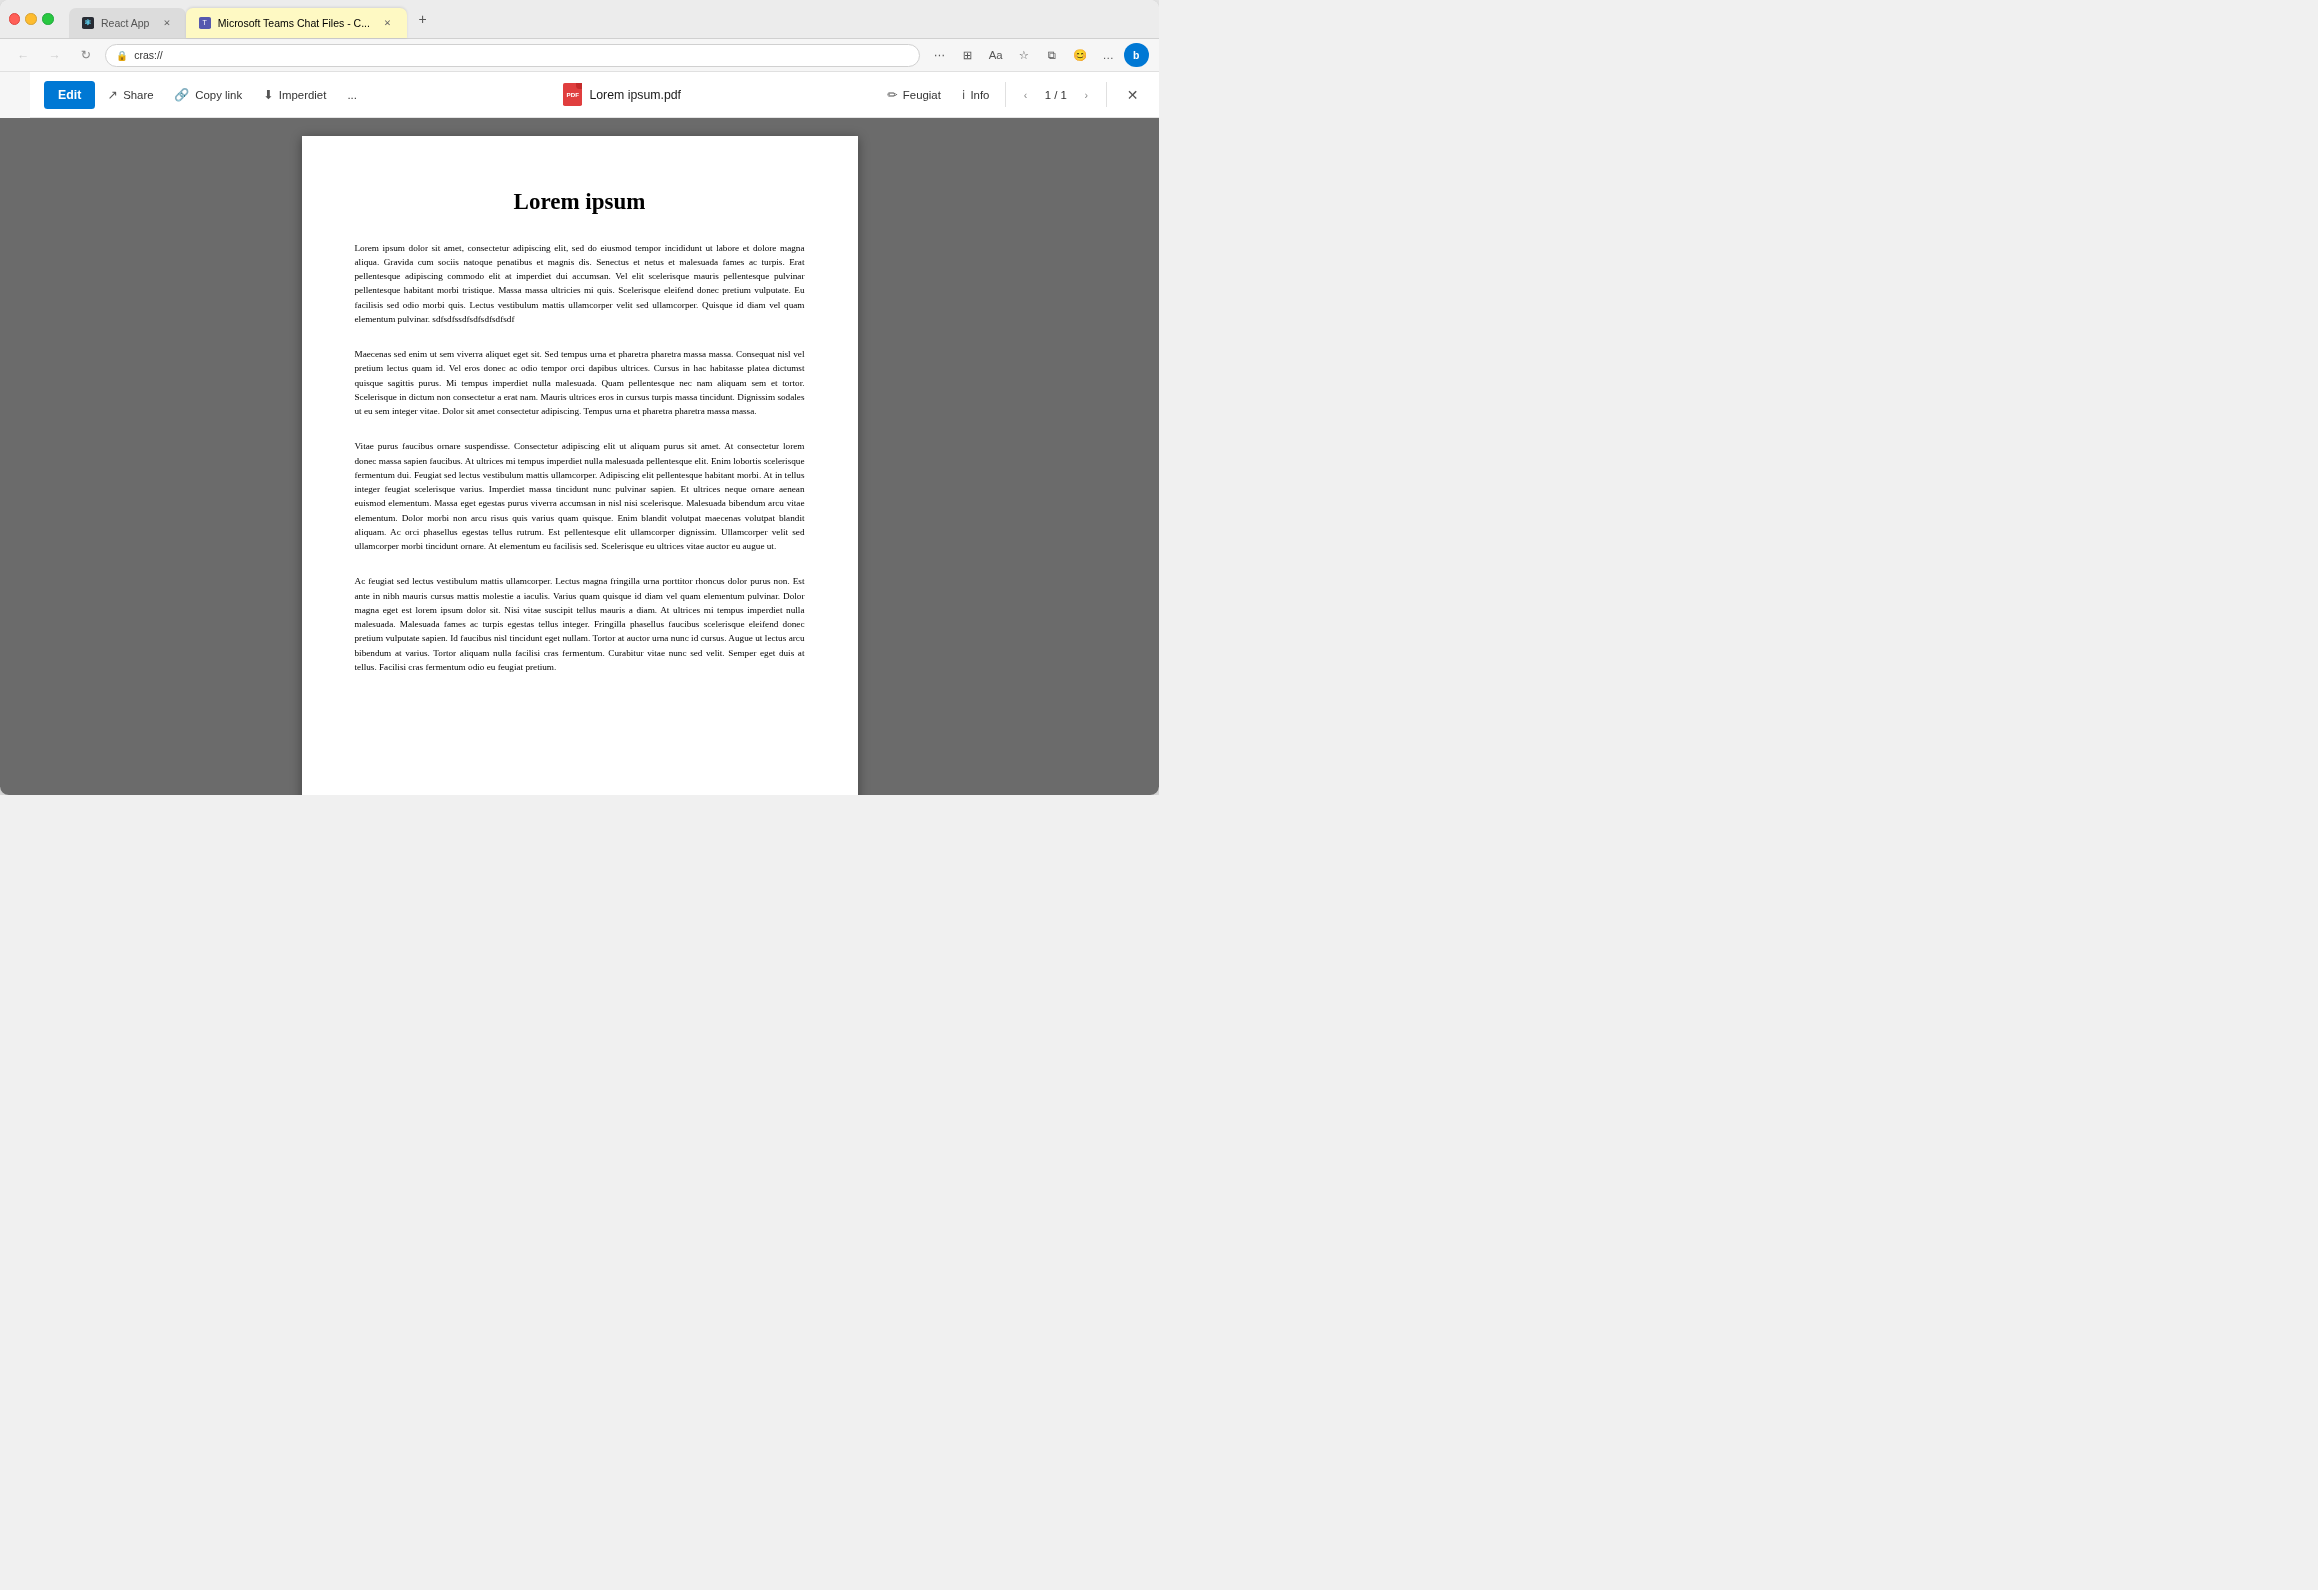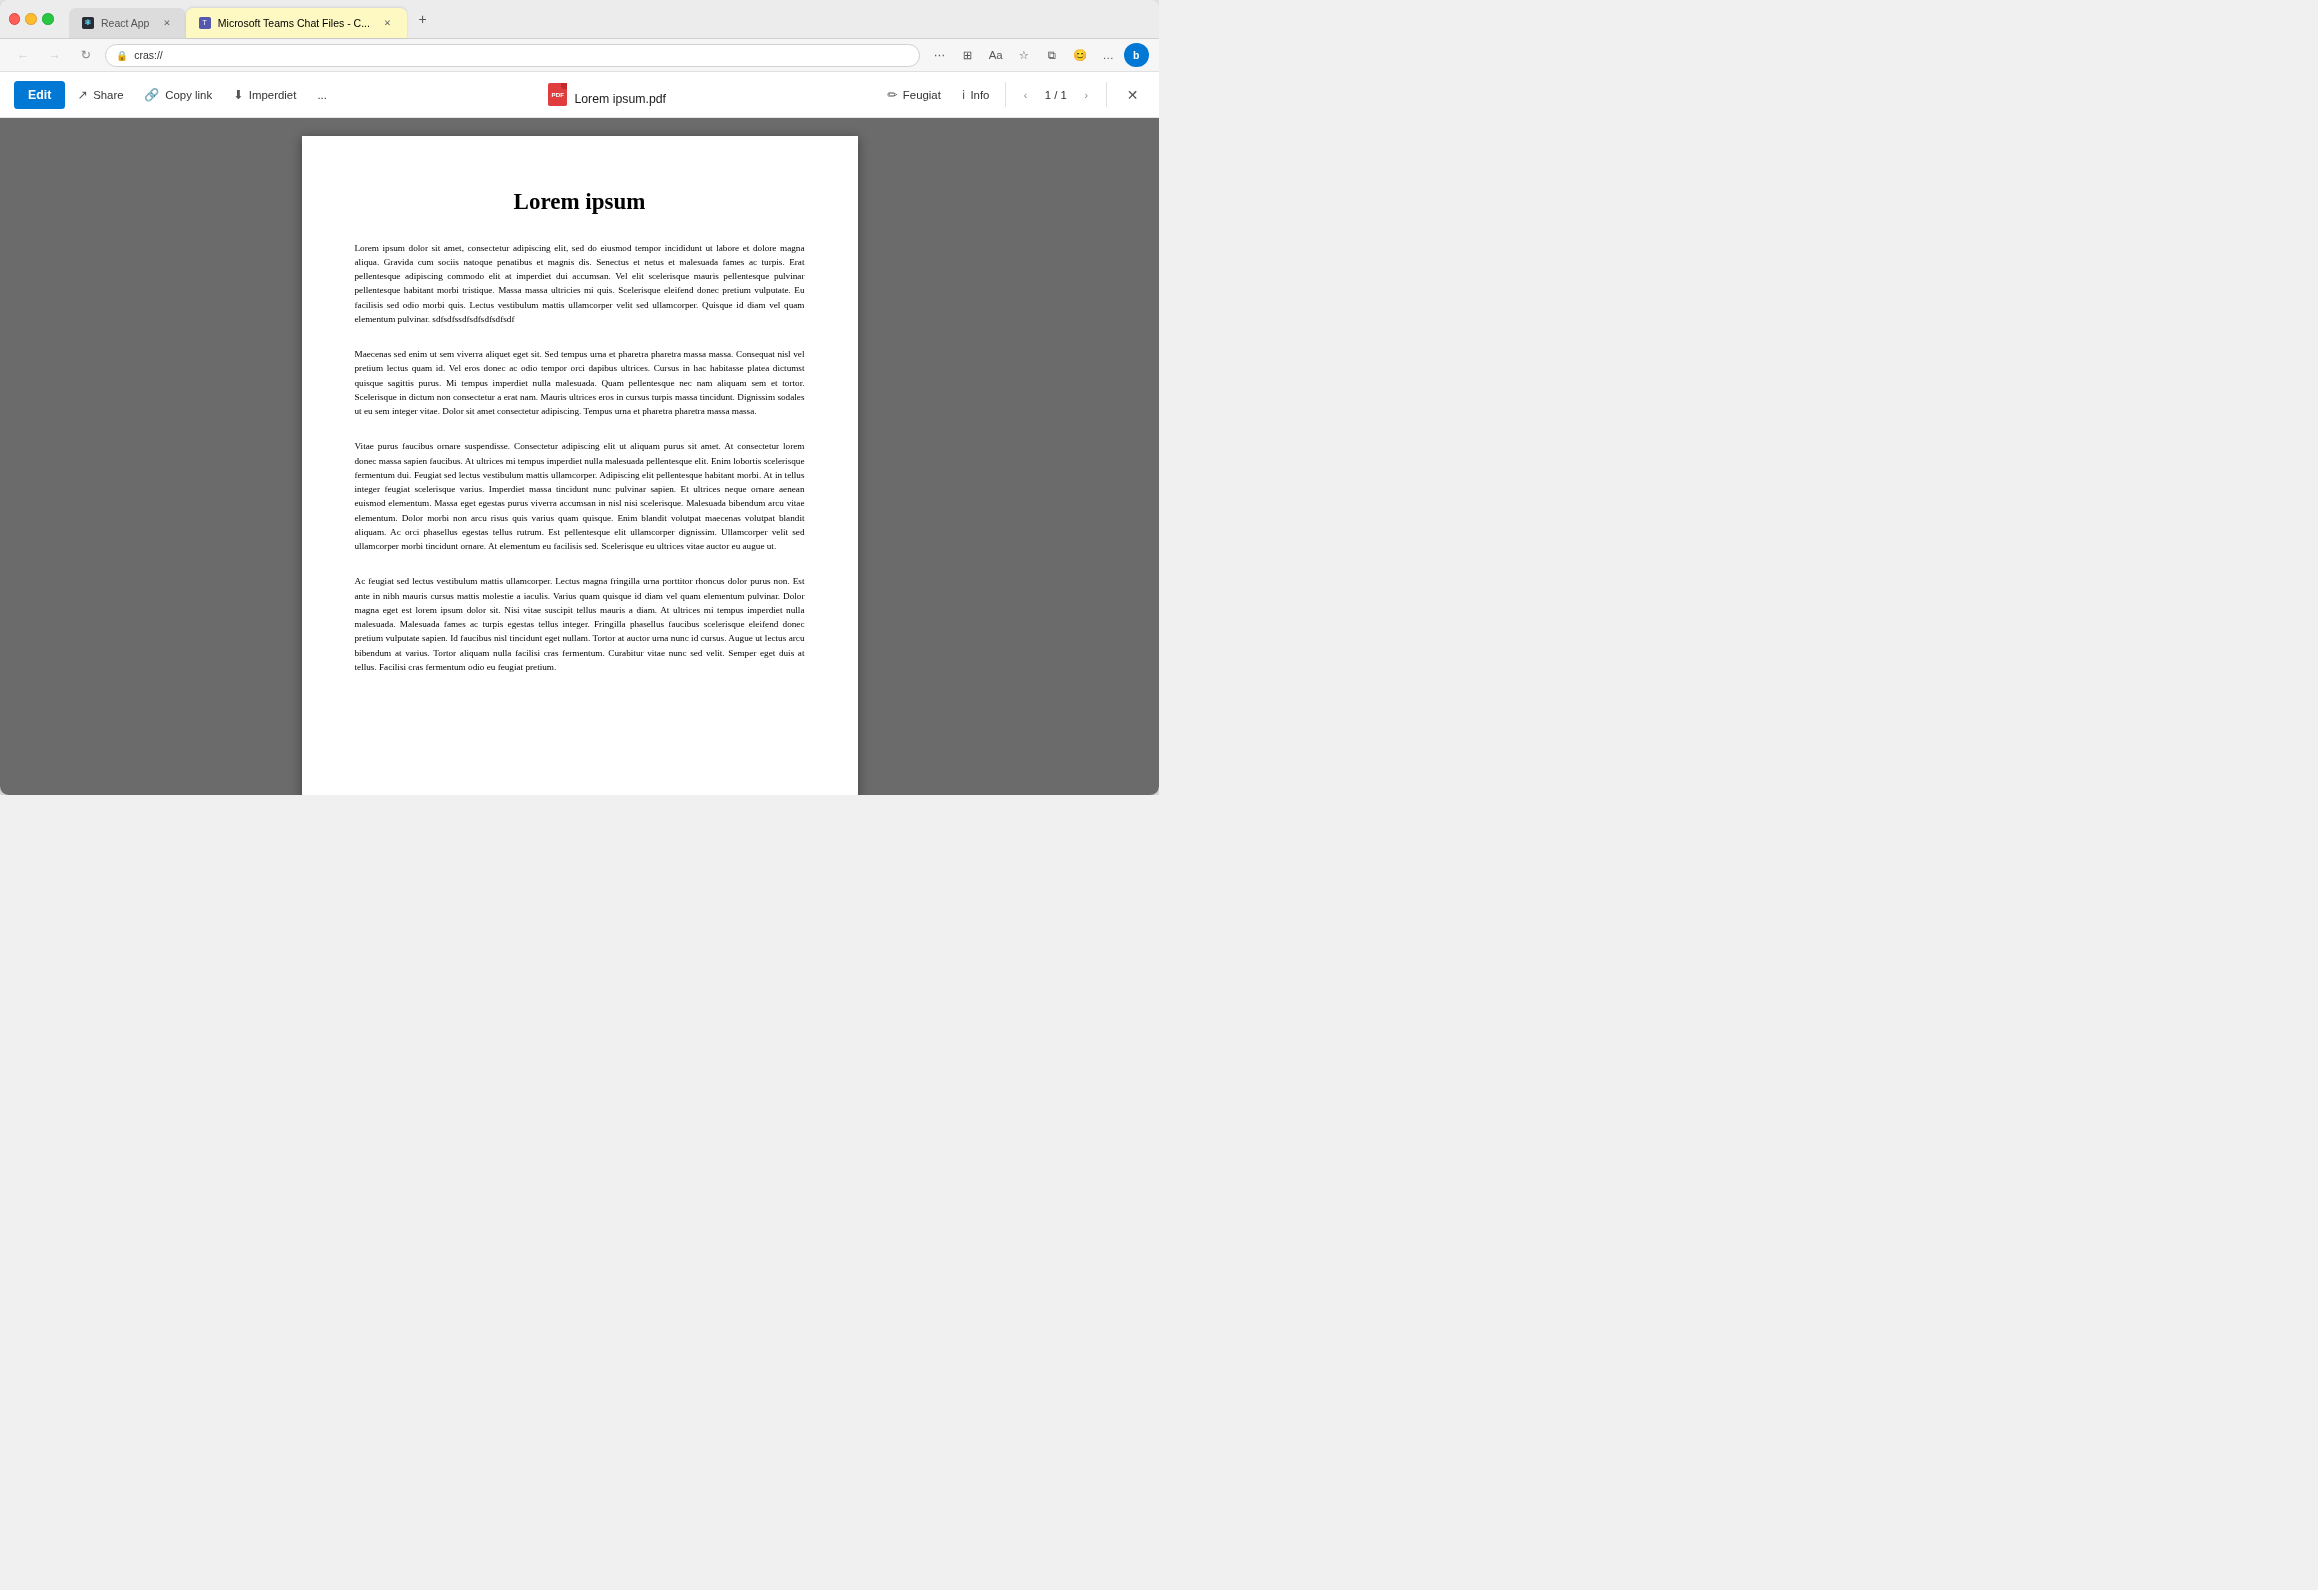--- a/index.html
+++ b/index.html
@@ -28,26 +28,26 @@
 
     .browser-controls { display: flex; align-items: center; gap: 7px; padding: 0 10.5px; background: #f6f6f6; height: 33px; border-bottom: 0.9px solid #e0e0e0; }
     .nav-btn { width: 24.6px; height: 24.6px; border-radius: 50%; display: flex; align-items: center; justify-content: center; color: #888; font-size: 12.3px; cursor: pointer; }
     .nav-btn.disabled { color: #ccc; cursor: default; }
     .address-bar { flex: 1; height: 23px; background: white; border: 0.9px solid #d0d0d0; border-radius: 11.4px; display: flex; align-items: center; padding: 0 10.5px; gap: 5.3px; font-size: 10.5px; color: #333; }
     .lock-icon { color: #555; font-size: 9.7px; }
     .browser-actions { display: flex; gap: 3.5px; }
     .browser-action-btn { width: 24.6px; height: 24.6px; border-radius: 50%; display: flex; align-items: center; justify-content: center; font-size: 11.4px; color: #555; cursor: pointer; }
 
     
-    .pdf-toolbar { display: flex; align-items: center; background: white; height: 46px; padding: 0 14px; border-bottom: 0.9px solid #e5e5e5; gap: 3.5px; }
+    .pdf-toolbar { display: flex; align-items: center; background: white; height: 46px; padding: 0 14px; border-bottom: 0.9px solid #e5e5e5; gap: 3.5px; margin-left: 30px; }
     .btn-edit { background: #0078d4; color: white; border: none; border-radius: 3.5px; padding: 5.3px 14px; font-size: 12.3px; font-weight: 600; cursor: pointer; height: 28px; }
     .toolbar-btn { display: flex; align-items: center; gap: 5.3px; padding: 5.3px 8.8px; border-radius: 3.5px; cursor: pointer; font-size: 11.4px; color: #333; background: none; border: none; height: 28px; }
     .toolbar-btn-icon { font-size: 12.3px; color: #555; }
     .toolbar-spacer { flex: 1; }
-    .file-name-area { display: flex; align-items: flex-end; gap: 7px; }
+    .file-name-area { display: flex; align-items: center; gap: 7px; }
     .pdf-icon { width: 19.3px; height: 23px; background: #e03e3e; border-radius: 1.8px; display: flex; align-items: center; justify-content: center; color: white; font-size: 6.2px; font-weight: bold; position: relative; }
     .pdf-icon::before { content: ''; position: absolute; top: 0; right: 0; width: 6.2px; height: 6.2px; background: #c52a2a; border-radius: 0 0 0 3.5px; }
     .file-name { font-size: 12.3px; color: #1a1a1a; font-weight: 400; }
     .page-nav { display: flex; align-items: center; gap: 7px; }
     .page-nav-btn { width: 24.6px; height: 24.6px; border-radius: 3.5px; display: flex; align-items: center; justify-content: center; color: #888; font-size: 10.5px; cursor: pointer; }
     .page-info { font-size: 11.4px; color: #333; }
     .close-btn { width: 24.6px; height: 24.6px; border-radius: 3.5px; display: flex; align-items: center; justify-content: center; color: #555; font-size: 14px; cursor: pointer; margin-left: 7px; }
     .vertical-sep { width: 0.9px; height: 24.6px; background: #e0e0e0; margin: 0 3.5px; }
 
     

